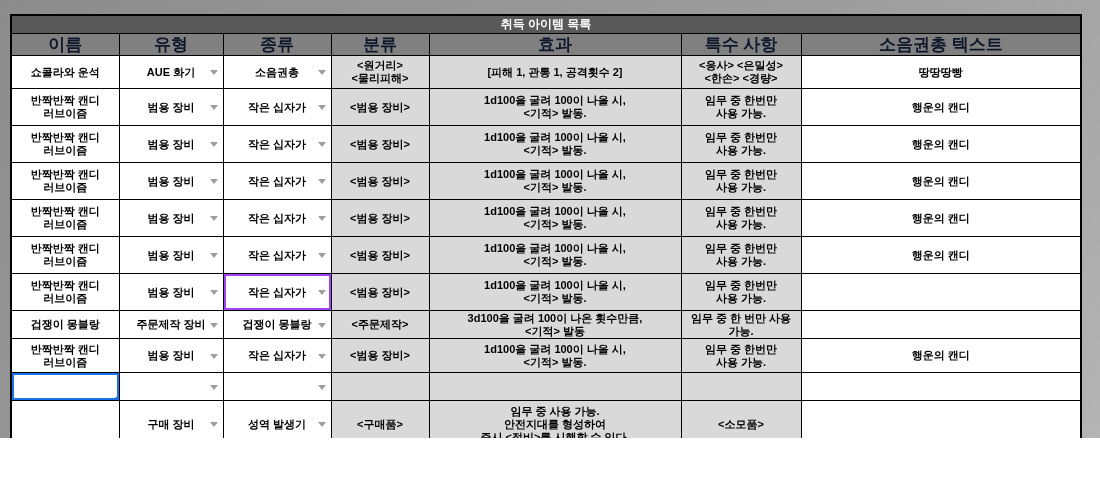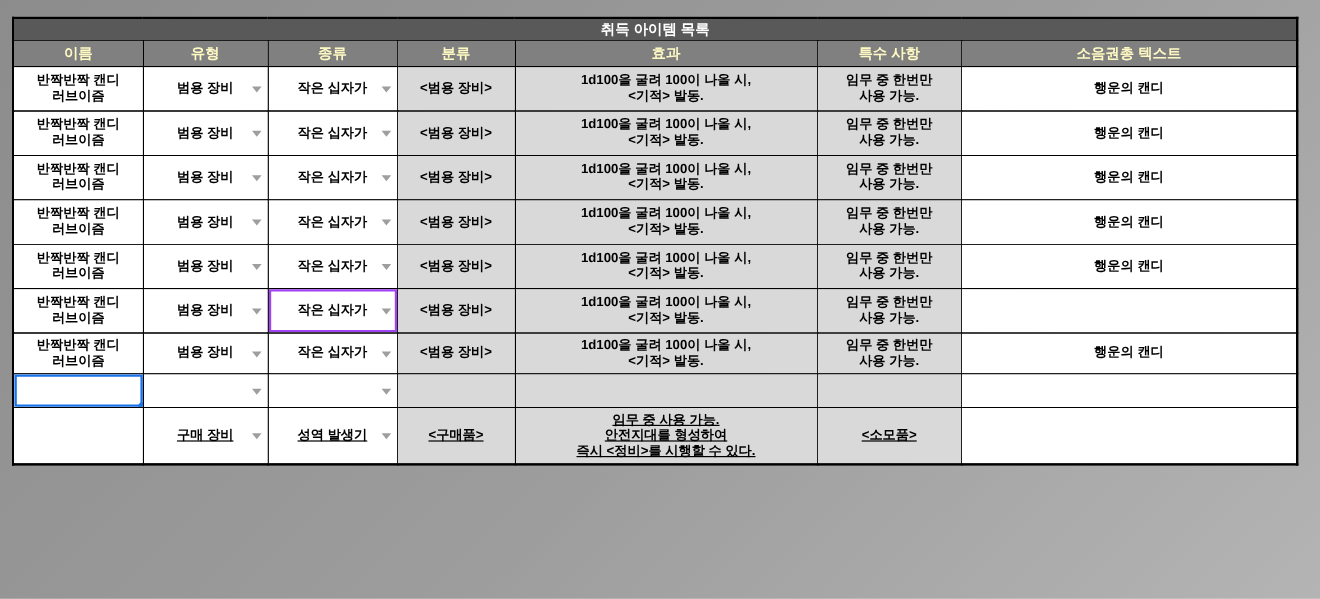--- a/index.html
+++ b/index.html
@@ -1,18 +1,18 @@
 <!DOCTYPE html>
 <html style="--title-bg: #595959; --header-bg: #808080; --shade-bg: #d9d9d9; --select-blue: #1a73e8; --collab-purple: #a142f4;"><head>
 <meta charset="utf-8">
 <style>
   html,body { margin:0; padding:0; }
   #stage {
     position: relative;
-    width: 1100px; height: 499px;
+    width: 1100px; height: 438px;
     background: linear-gradient(135deg, #8c8c8c 0%, #9d9d9d 55%, #b4b4b4 100%);
     overflow: hidden;
     font-family: "Liberation Sans", "DejaVu Sans", sans-serif;
     font-weight: bold;
   }
   table#sheet {
     position: absolute; left: 10px; top: 14px;
     width: 1070px;
     border-collapse: collapse;
     table-layout: fixed;
@@ -32,29 +32,29 @@
   }
   #sheet td.title-cell {
     background: var(--title-bg);
     color: #fff;
     font-size: 12px;
     height: 17px;
     line-height: 17px;
   }
   #sheet th {
     background: var(--header-bg);
-    color: #fef9c3;
-    font-size: 12px;
+    color: #0f172a;
+    font-size: 17px;
   }
   tr.hdr   { height: 22px; }
   tr.h32 td{ height: 32px; }
   tr.h36 td{ height: 36px; }
   tr.h27 td{ height: 27px; }
   tr.h33 td{ height: 33px; }
-  tr.h46 td{ height: 46px; text-decoration: underline; }
+  tr.h46 td{ height: 46px; }
   #sheet td.shade { background: var(--shade-bg); }
   #sheet td.plain { background: #fff; }
   
   .dd {
     position: absolute; right: 5px; top: 50%;
     margin-top: -2px;
     width: 0; height: 0;
     border-left: 4px solid transparent;
     border-right: 4px solid transparent;
     border-top: 5px solid #9e9e9e;
@@ -93,20 +93,31 @@
     <tr class="hdr">
       <th>이름</th>
       <th>유형</th>
       <th>종류</th>
       <th>분류</th>
       <th>효과</th>
       <th>특수 사항</th>
       <th>소음권총 텍스트</th>
     </tr>
 
+    <tr class="h32">
+      <td class="plain">쇼콜라와 운석</td>
+      <td class="plain"><span>AUE 화기</span><span class="dd"></span></td>
+      <td class="plain"><span>소음권총</span><span class="dd"></span></td>
+      <td class="shade">&lt;원거리&gt;
+&lt;물리피해&gt;</td>
+      <td class="shade">[피해 1, 관통 1, 공격횟수 2]</td>
+      <td class="shade">&lt;응사&gt; &lt;은밀성&gt;
+&lt;한손&gt; &lt;경량&gt;</td>
+      <td class="plain">땅땅땅빵</td>
+    </tr>
     <tr class="h36">
       <td class="plain">반짝반짝 캔디
 러브이즘</td>
       <td class="plain"><span>범용 장비</span><span class="dd"></span></td>
       <td class="plain"><span>작은 십자가</span><span class="dd"></span></td>
       <td class="shade">&lt;범용 장비&gt;</td>
       <td class="shade">1d100을 굴려 100이 나올 시,
 &lt;기적&gt; 발동.</td>
       <td class="shade">임무 중 한번만
 사용 가능.</td>
@@ -163,20 +174,31 @@
     <tr class="h36">
       <td class="plain">반짝반짝 캔디
 러브이즘</td>
       <td class="plain"><span>범용 장비</span><span class="dd"></span></td>
       <td class="plain sel-purple"><span>작은 십자가</span><span class="dd"></span></td>
       <td class="shade">&lt;범용 장비&gt;</td>
       <td class="shade">1d100을 굴려 100이 나올 시,
 &lt;기적&gt; 발동.</td>
       <td class="shade">임무 중 한번만
 사용 가능.</td>
+      <td class="plain"></td>
+    </tr>
+    <tr class="h27">
+      <td class="plain">겁쟁이 몽블랑</td>
+      <td class="plain"><span>주문제작 장비</span><span class="dd"></span></td>
+      <td class="plain"><span>겁쟁이 몽블랑</span><span class="dd"></span></td>
+      <td class="shade">&lt;주문제작&gt;</td>
+      <td class="shade">3d100을 굴려 100이 나온 횟수만큼,
+&lt;기적&gt; 발동</td>
+      <td class="shade">임무 중 한 번만 사용
+가능.</td>
       <td class="plain"></td>
     </tr>
     <tr class="h33">
       <td class="plain">반짝반짝 캔디
 러브이즘</td>
       <td class="plain"><span>범용 장비</span><span class="dd"></span></td>
       <td class="plain"><span>작은 십자가</span><span class="dd"></span></td>
       <td class="shade">&lt;범용 장비&gt;</td>
       <td class="shade">1d100을 굴려 100이 나올 시,
 &lt;기적&gt; 발동.</td>

